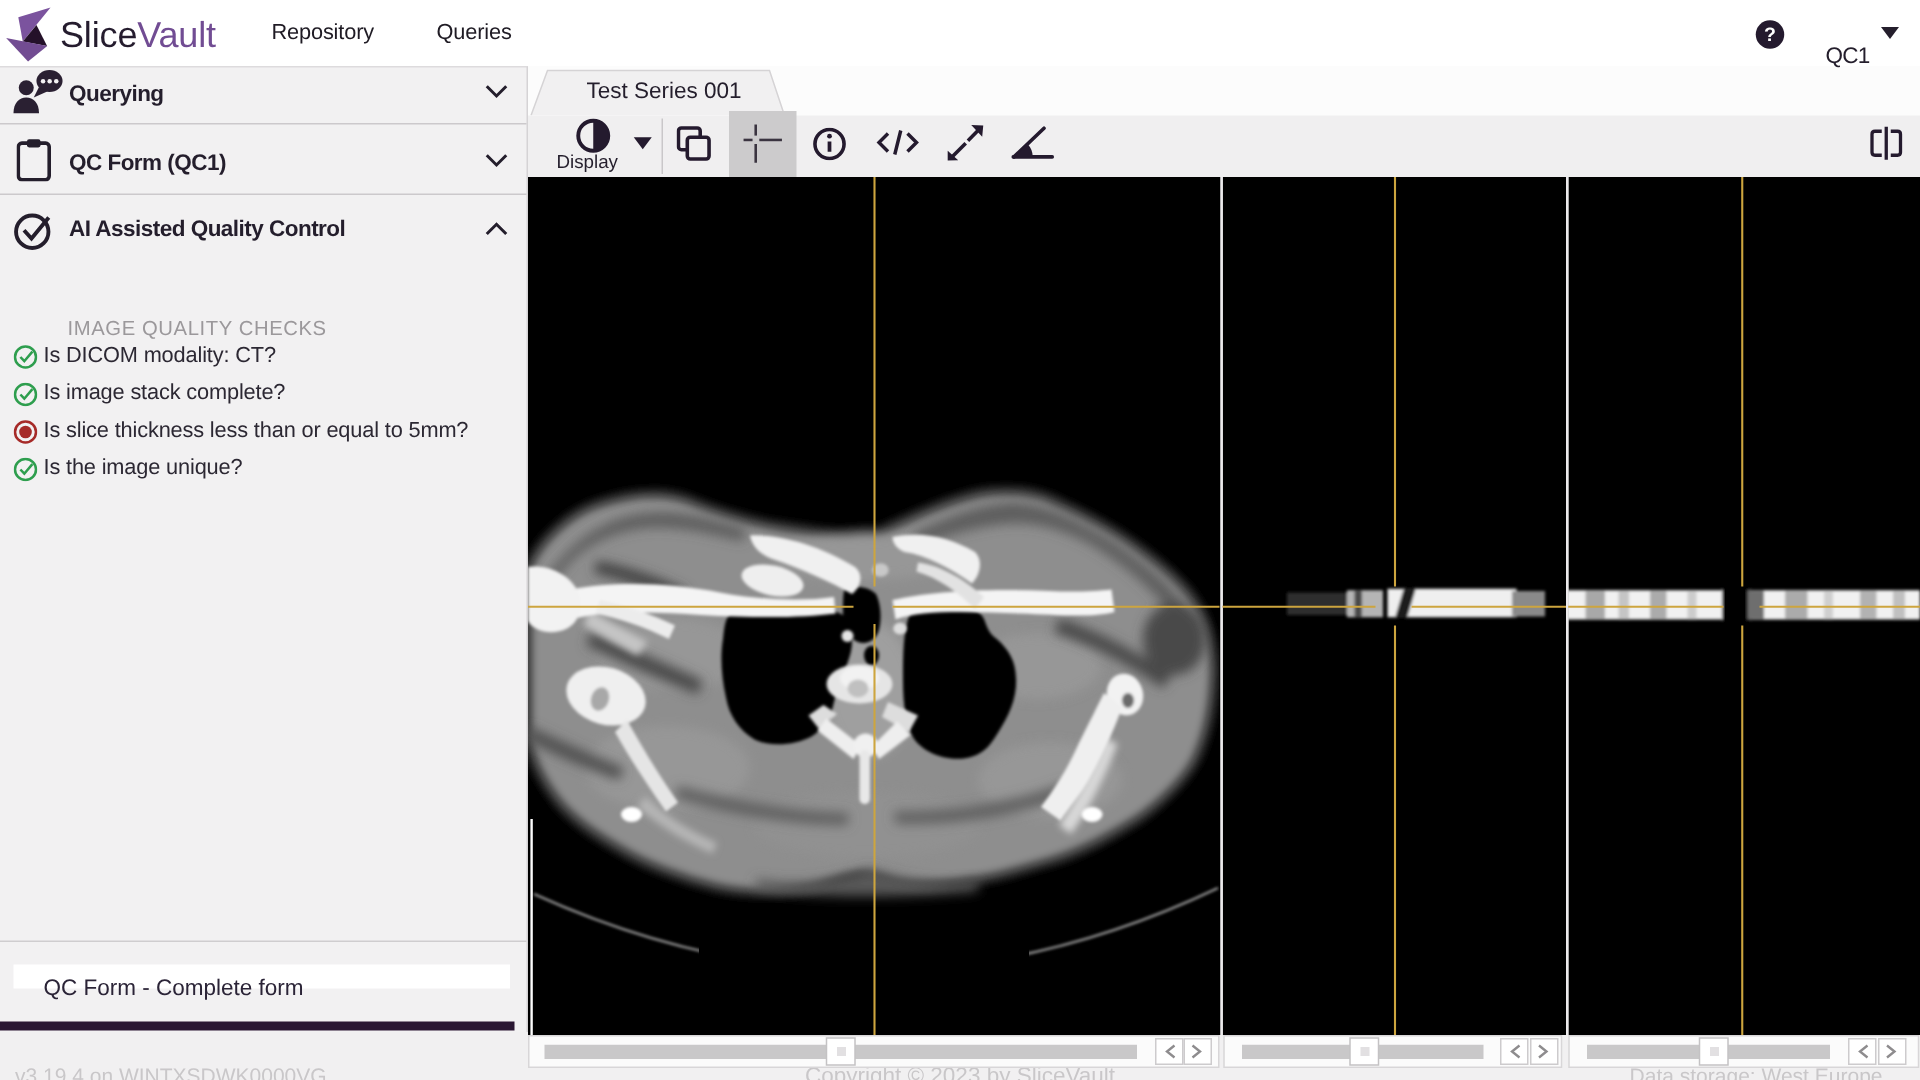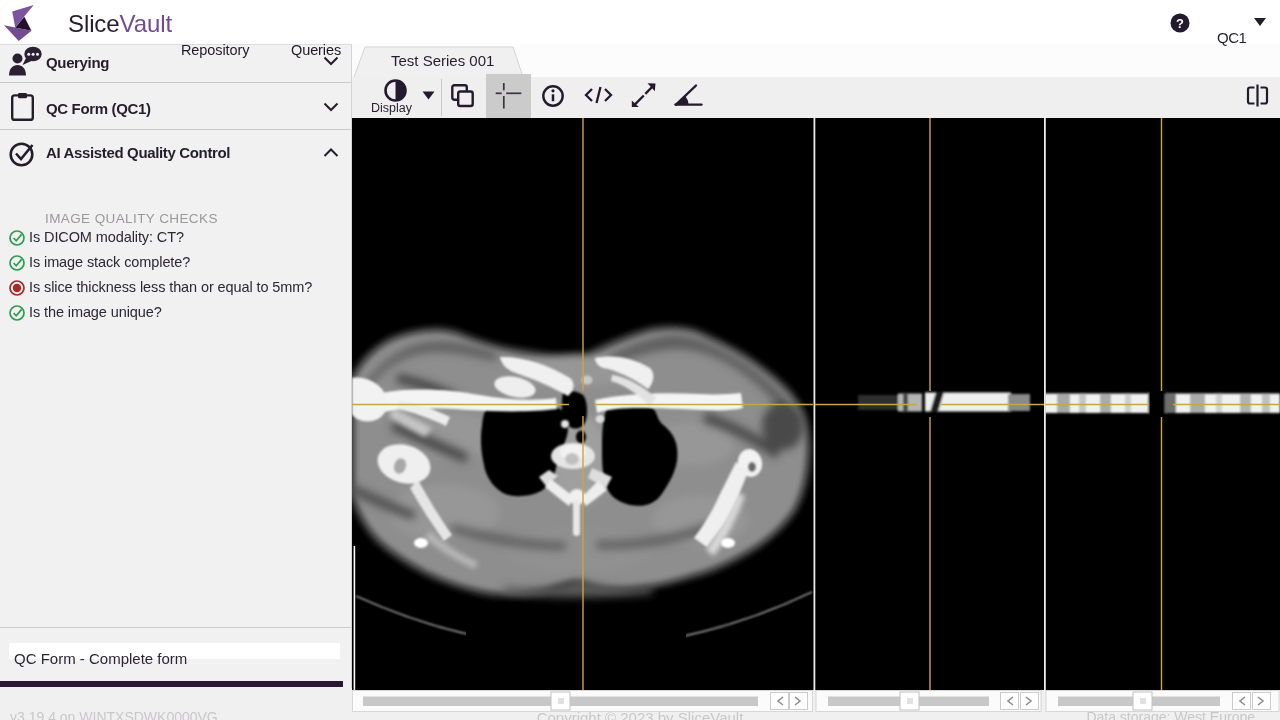--- a/index.html
+++ b/index.html
@@ -4,41 +4,41 @@
 <style>
   * { margin:0; padding:0; box-sizing:border-box; }
   html,body { width:1280px; height:720px; overflow:hidden; background:#fff;
     font-family:"Liberation Sans", sans-serif; }
   #page { position:relative; width:1280px; height:720px; }
   .abs { position:absolute; }
 
   
   #header { position:absolute; left:0; top:0; width:1280px; height:44px; background:#fff; z-index:5; }
   #logo { position:absolute; left:4px; top:4px; }
-  #wordmark { position:absolute; left:40px; top:9.5px; font-size:24px; color:#251c2e; letter-spacing:-0.1px;margin-left:28px; }
+  #wordmark { position:absolute; left:40px; top:9.5px; font-size:24px; color:#251c2e; letter-spacing:-0.1px; }
   #wordmark .v { color:#714c93; }
-  .navlink { position:absolute; top:14px; font-size:14.5px; color:#1f1b24; letter-spacing:-0.1px;margin-top:28px; }
+  .navlink { position:absolute; top:14px; font-size:14.5px; color:#1f1b24; letter-spacing:-0.1px; }
   #helpico { position:absolute; left:1170px; top:13px; }
   #userbox { position:absolute; left:1217px; top:29px; font-size:15px; letter-spacing:-0.5px; color:#241e2c; }
   #usercaret { position:absolute; left:1254px; top:18px; width:0; height:0;
     border-left:6.5px solid transparent; border-right:6.5px solid transparent; border-top:8px solid #241e2c; }
 
   
   #sidebar { position:absolute; left:0; top:44px; width:352px; height:676px;
     background:#f2f1f2; border-right:1px solid #d5d3d5; border-top:1px solid #dddbdd; }
   .acc { position:absolute; left:0; width:351px; border-bottom:1px solid #ccc9cc; }
   .acc-title { position:absolute; left:46px; font-weight:bold; font-size:15px; letter-spacing:-0.35px; color:#241e2c; }
   .chev { position:absolute; left:323px; }
   #ai-target { position:absolute; left:10px; top:175px; font-size:15px; color:#33303a; }
   #iqc-head { position:absolute; left:10px; top:211px; font-size:13.5px; color:#9b989b; letter-spacing:0.4px;margin-left:35px; }
   .chk { position:absolute; left:29px; font-size:14.5px; letter-spacing:-0.1px; color:#2c2833; }
   .chkico { position:absolute; left:9px; }
   #side-sep { position:absolute; left:0; top:627px; width:351px; border-top:1px solid #cfcdcf; }
   #qcbtn { position:absolute; left:9px; top:643px; width:331px; height:16px; background:#fff;
-    font-size:15px; color:#2b2437; line-height:32px; padding-left:5px; }
+    font-size:15px; color:#2b2437; line-height:32px; padding-left:20px; }
   #purplebar { position:absolute; left:0; top:681px; width:343px; height:6px; background:#2a1733; }
 
   
   #footer { position:absolute; left:0; top:688px; width:1280px; height:32px; background:#f1f0f1; }
   .foot-txt { position:absolute; top:709px; font-size:15px; color:#c9c7c9; white-space:nowrap; }
 
   
   #tabrow { position:absolute; left:352px; top:44px; width:928px; height:33px; background:#fcfcfc; }
   #tab { position:absolute; left:352px; top:46px; width:172px; height:31px; }
   #tabtxt { position:absolute; left:391px; top:52px; font-size:15px; color:#241e2c; }

